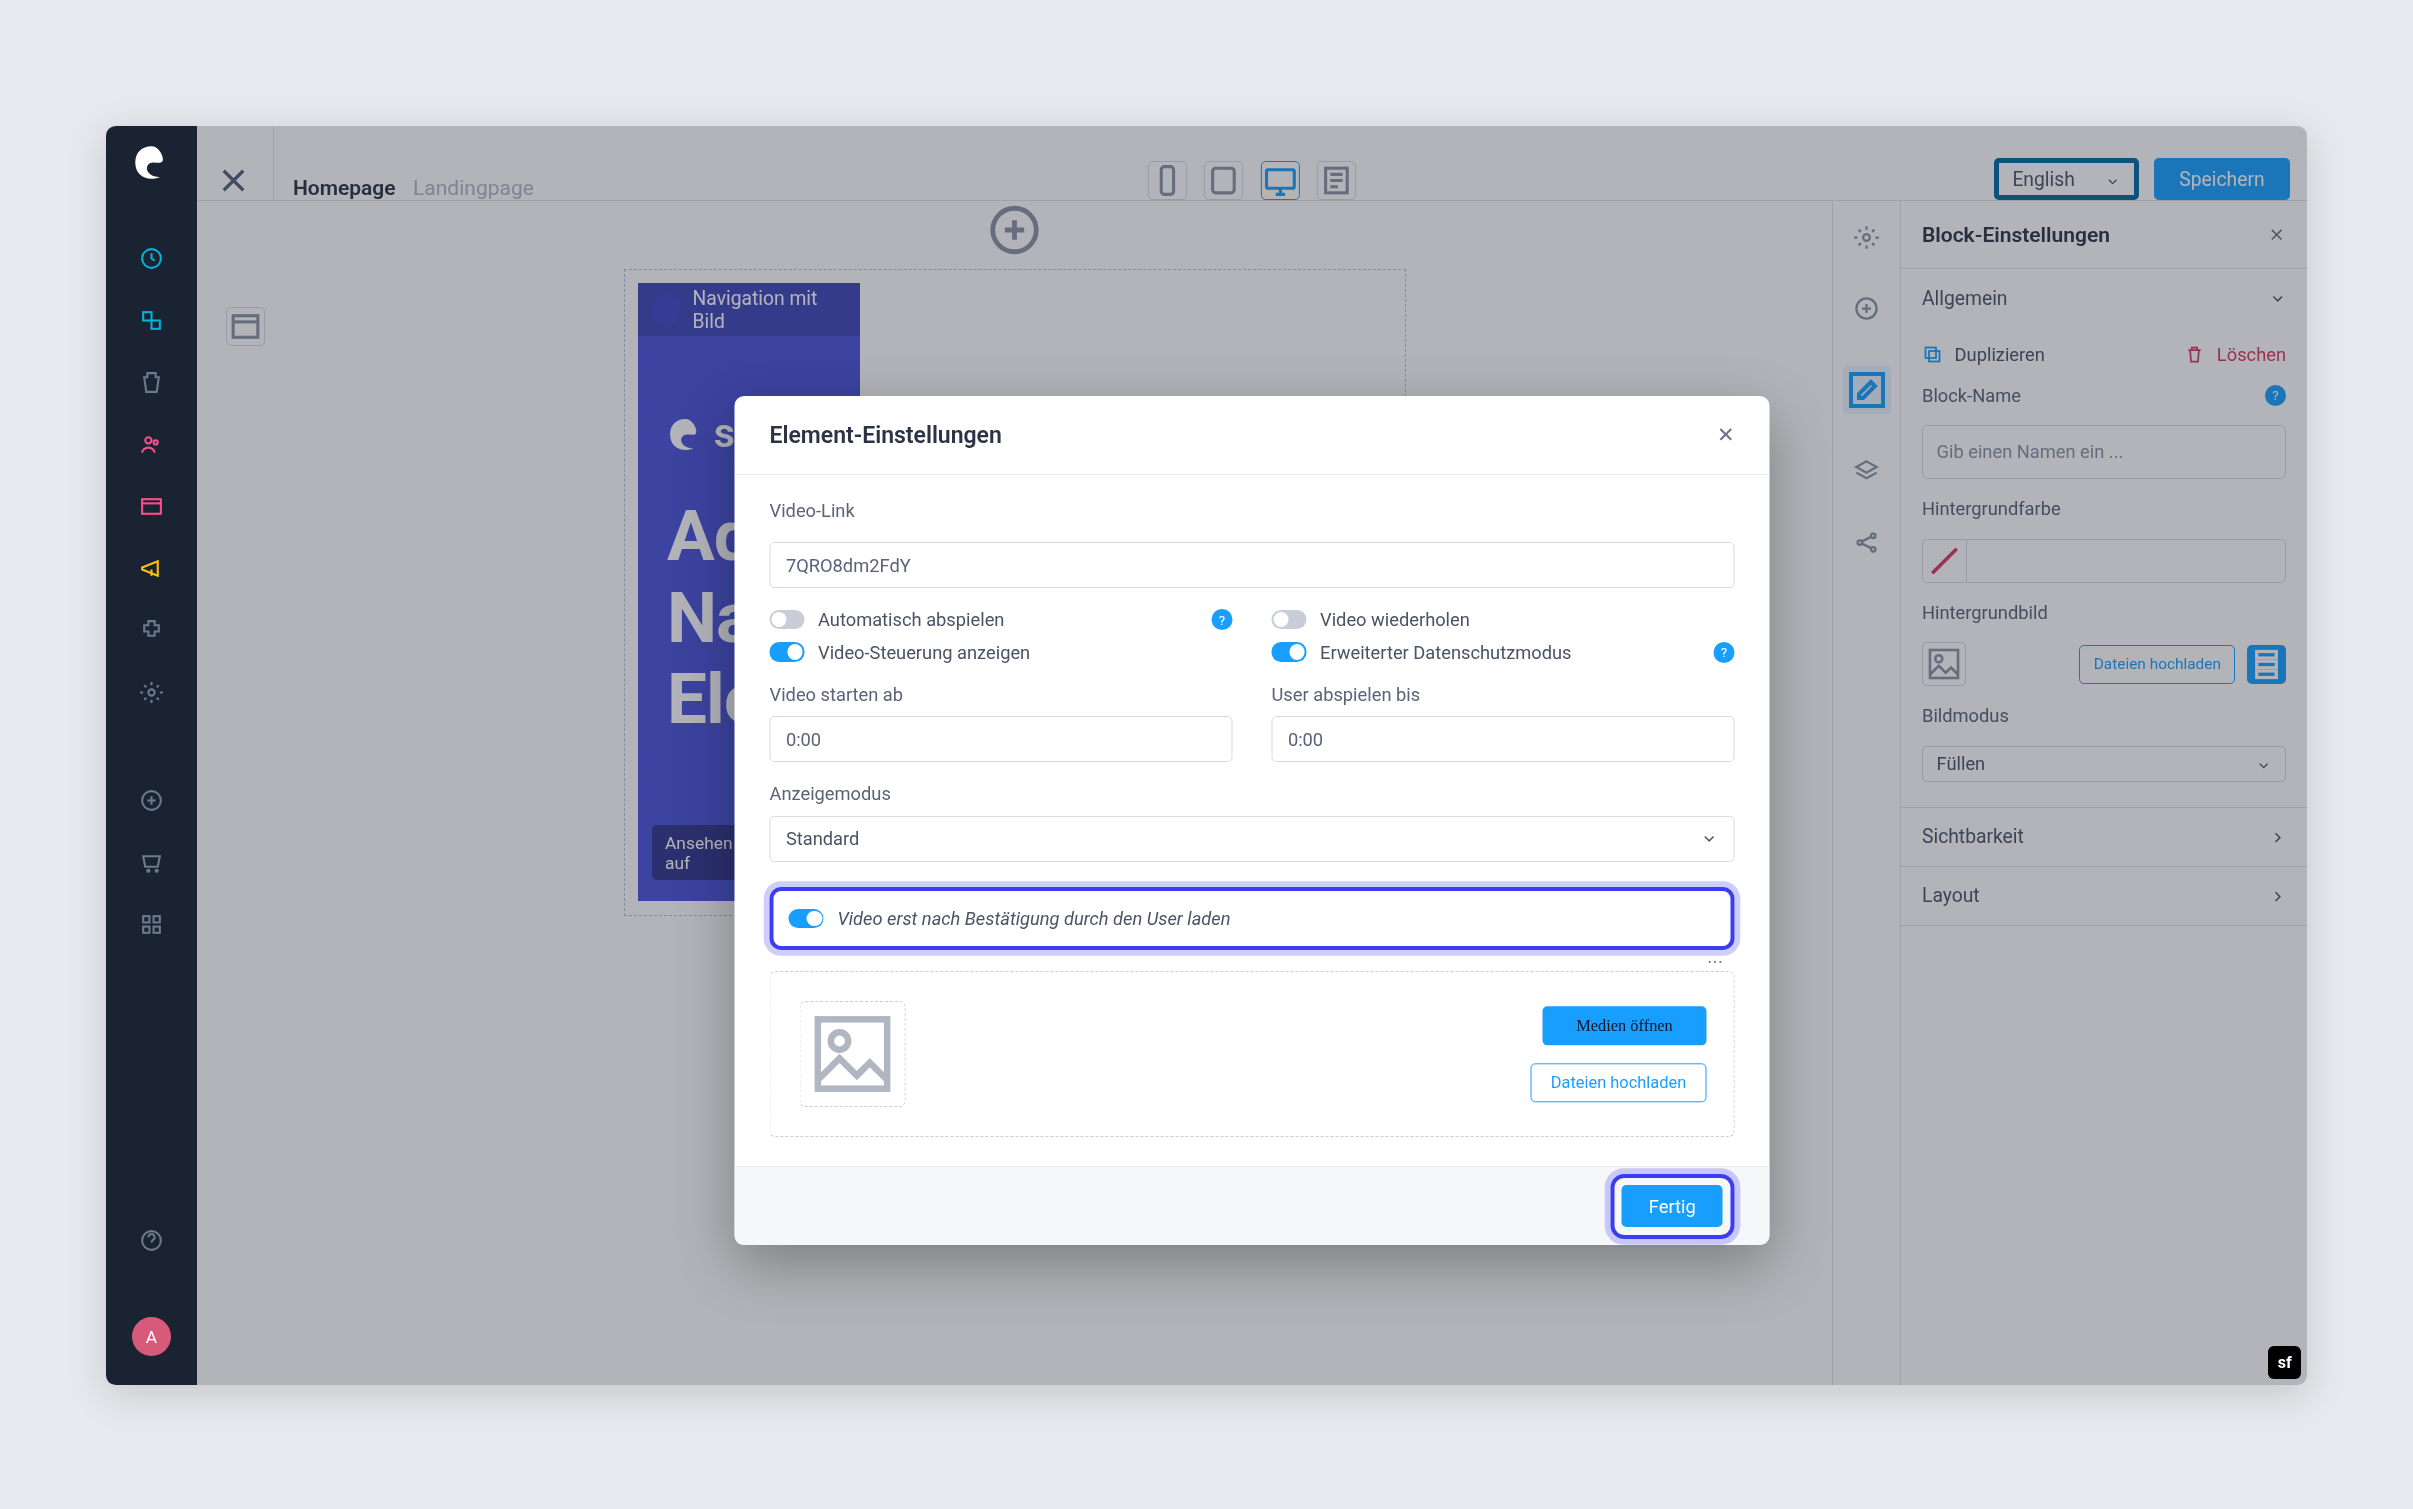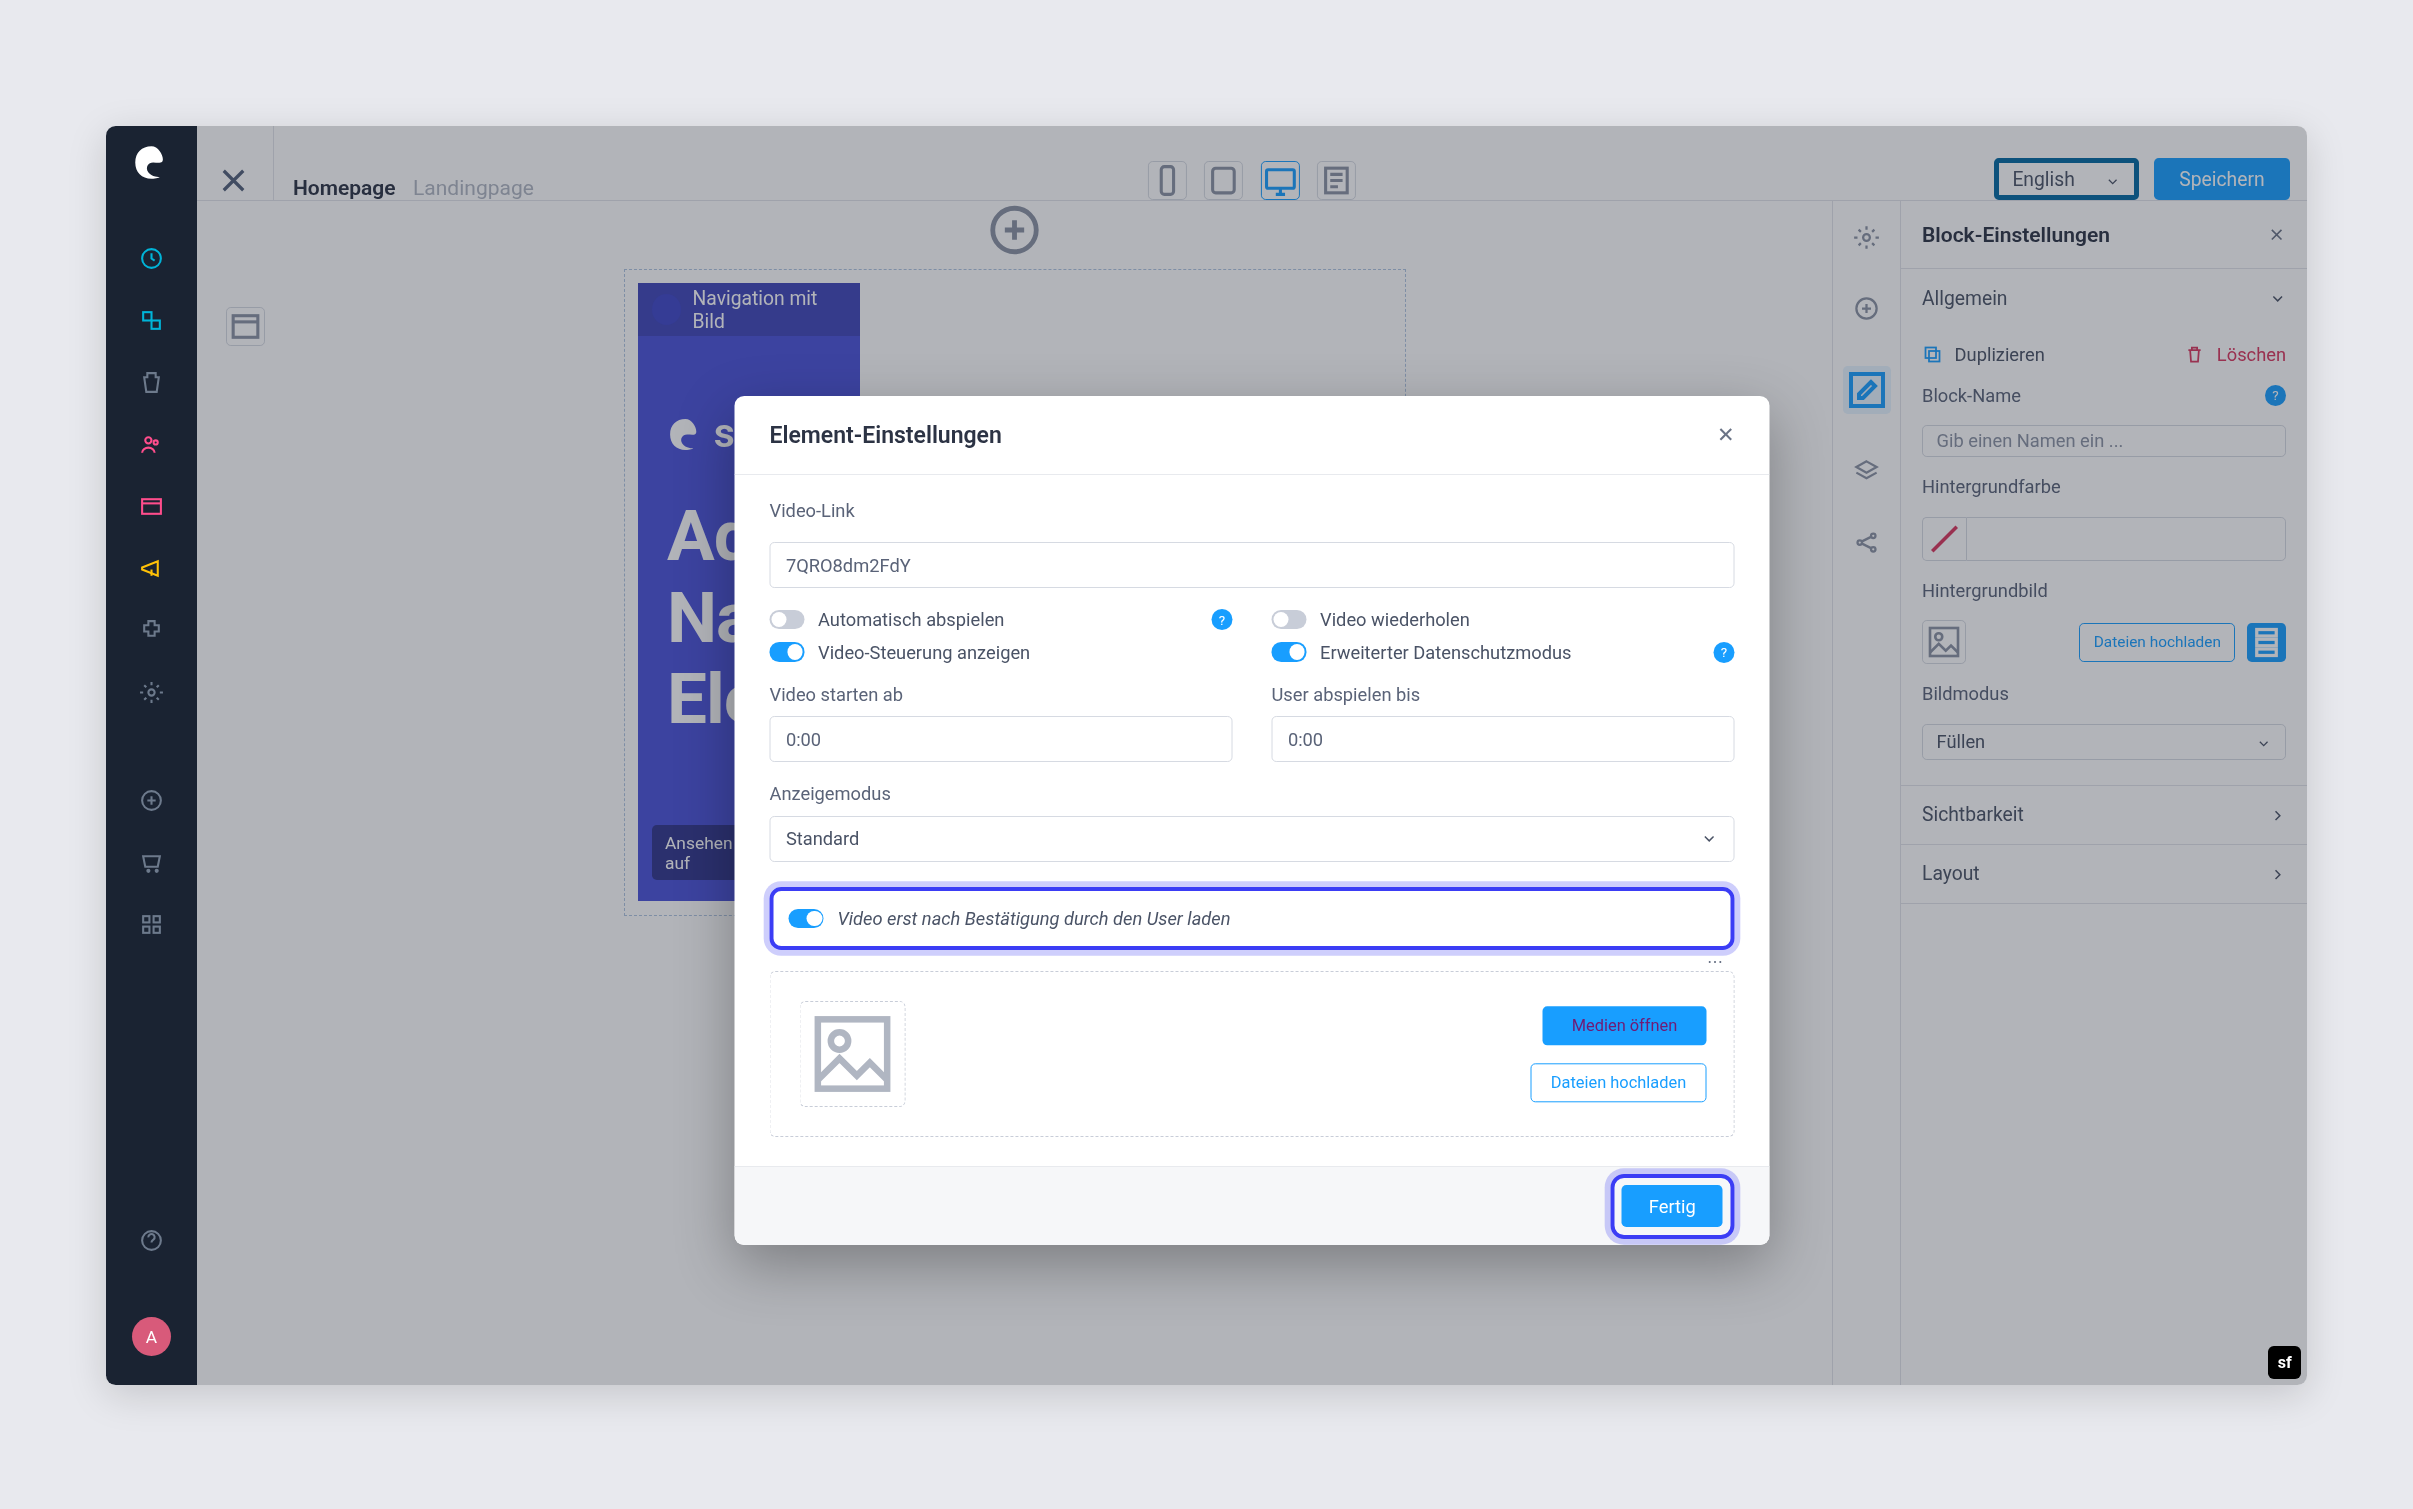--- a/index.html
+++ b/index.html
@@ -45,21 +45,21 @@
   .rp-section { border-bottom:1px solid #e2e4ea;}
   .acc-head { height:58px; display:flex; align-items:center; justify-content:space-between; padding:0 21px; font-size:19.3px; color:#4a5366;}
   .rp-body { padding:17.4px 21px 25px; display:flex; flex-direction:column; gap:19.3px; font-size:18.3px; color:#4a5366;}
   .action-row { display:flex; justify-content:space-between; }
   .iconlink { display:flex; align-items:center; gap:11.6px; color:#4a5366;}
   .iconlink.danger { color:#d9365f;}
   .iconlink .ic { color:#189eff; width:21px; height:21px;}
   .iconlink.danger .ic { color:#d9365f;}
   .field-label { font-size:18.3px; color:#5a6378; display:flex; align-items:center; gap:7.7px;}
   .helpdot { width:21px; height:21px; border-radius:50%; background:#189eff; color:#fff; font-size:13.5px; display:flex; align-items:center; justify-content:center;}
-  .txt-input { height:32px; border:1px solid #d6dae2; border-radius:4.8px; padding:0 13.5px; font-size:18.3px; color:#8a92a3; display:flex; align-items:center;}
+  .txt-input { height:54px; border:1px solid #d6dae2; border-radius:4.8px; padding:0 13.5px; font-size:18.3px; color:#8a92a3; display:flex; align-items:center;}
   .colorrow { display:flex; }
   .colorswatch { width:44px; height:44px; border:1px solid #d6dae2; border-right:none; border-radius:4.8px 0 0 4.8px; display:flex; align-items:center; justify-content:center; color:#d9365f;}
   .colorinput { flex:1; height:44px; border:1px solid #d6dae2; border-radius:0 4.8px 4.8px 0;}
   .bgimg-row { display:flex; align-items:center; gap:11.6px;}
   .bgimg-thumb { width:44px; height:44px; border:1px solid #d6dae2; border-radius:4.8px; display:flex; align-items:center; justify-content:center; color:#8a92a3;}
   .btn-outline-blue { height:39px; border:1px solid #189eff; color:#189eff; border-radius:4.8px; padding:0 13.5px; font-size:15.4px; display:flex; align-items:center;}
   .btn-blue-sm { width:39px; height:39px; background:#189eff; border-radius:4.8px; display:flex; align-items:center; justify-content:center;}
   .sel { height:36px; border:1px solid #d6dae2; border-radius:4.8px; padding:0 13.5px; display:flex; align-items:center; justify-content:space-between; color:#4a5366;}
   
   .dim { position:absolute; inset:0; background:rgba(35,40,55,0.35);}
@@ -80,21 +80,21 @@
   .switch.off .knob { left:1.9px;}
   .switch.on .knob { right:1.9px;}
   .two-col { display:flex; gap:39px;}
   .two-col > * { flex:1;}
   .col { display:flex; flex-direction:column; gap:11.6px;}
   .msel { height:46px; border:1px solid #d6dae2; border-radius:4.8px; padding:0 15.4px; font-size:18.3px; color:#4a5366; display:flex; align-items:center; justify-content:space-between;}
   .highlight-row { border:4.8px solid #3b3df5; border-radius:11.6px; padding:17.4px 15.4px; box-shadow:0 0 0 5.8px rgba(59,61,245,0.25); display:flex; align-items:center; gap:13.5px; font-size:18.3px; color:#4a5366; margin-top:3.9px;font-style:italic;}
   .dropzone { border:1px dashed #c8cdd8; border-radius:5.8px; padding:29px; display:flex; align-items:center; position:relative; min-height:154px;}
   .dz-thumb { width:106px; height:106px; border:1px dashed #c8cdd8; border-radius:5.8px; display:flex; align-items:center; justify-content:center; color:#b0b6c2;}
   .dz-btns { position:absolute; right:27px; top:50%; transform:translateY(-50%); display:flex; flex-direction:column; gap:17.4px; align-items:flex-end;}
-  .btn-blue { height:39px; padding:0 25px; background:#189eff; color:#701a75; border-radius:4.8px; font-size:16.4px; display:flex; align-items:center; min-width:164px; justify-content:center;}
+  .btn-blue { height:39px; padding:0 25px; background:#189eff; color:#0f172a; border-radius:4.8px; font-size:16.4px; display:flex; align-items:center; min-width:164px; justify-content:center;font-family:Liberation Serif, serif;}
   .btn-outline { height:39px; padding:0 19.3px; border:1px solid #189eff; color:#189eff; border-radius:4.8px; font-size:16.4px; display:flex; align-items:center; min-width:164px; justify-content:center;}
   .dz-menu { position:absolute; top:-19.3px; right:9.7px; color:#6a7386; letter-spacing:1.9px;}
   .modal-foot { height:79px; background:#f6f7f9; border-top:1px solid #e8eaee; display:flex; align-items:center; justify-content:flex-end; padding:0 35px;}
   .done-wrap { border:4.8px solid #3b3df5; border-radius:13.5px; padding:7.7px; box-shadow:0 0 0 5.8px rgba(59,61,245,0.25);}
   .done-btn { height:42px; padding:0 27px; background:#189eff; color:#fff; border-radius:4.8px; font-size:18.3px; display:flex; align-items:center;}
   .sf-badge { position:absolute; right:5.8px; bottom:5.8px; width:33px; height:33px; background:#000; border-radius:5.8px; color:#fff; display:flex; align-items:center; justify-content:center; font-weight:700;}
   svg { width:100%; height:100%; }
 </style>
 </head>
 <body>

